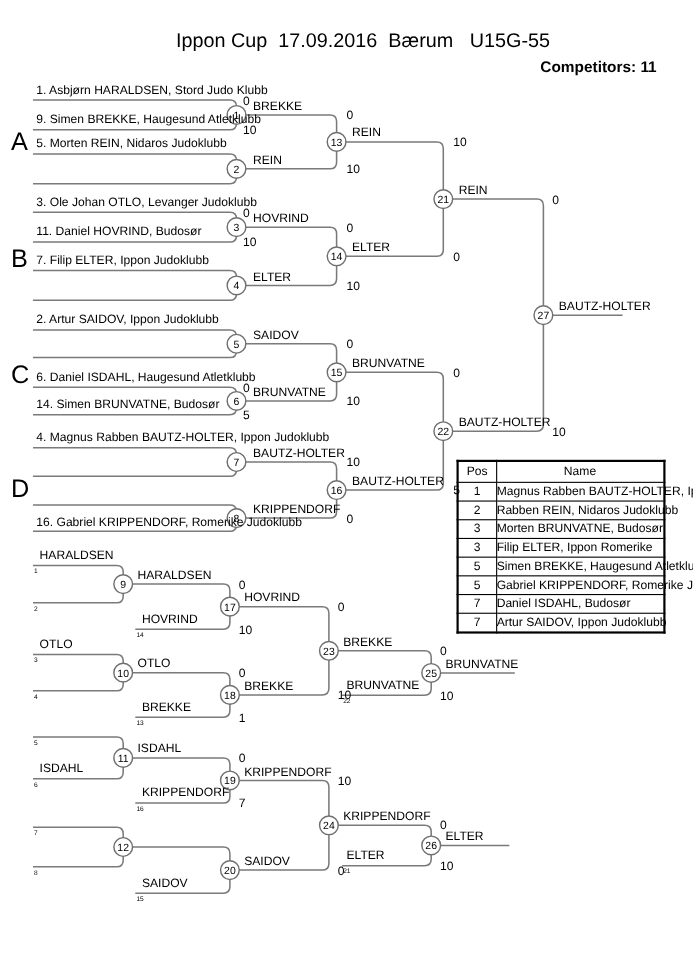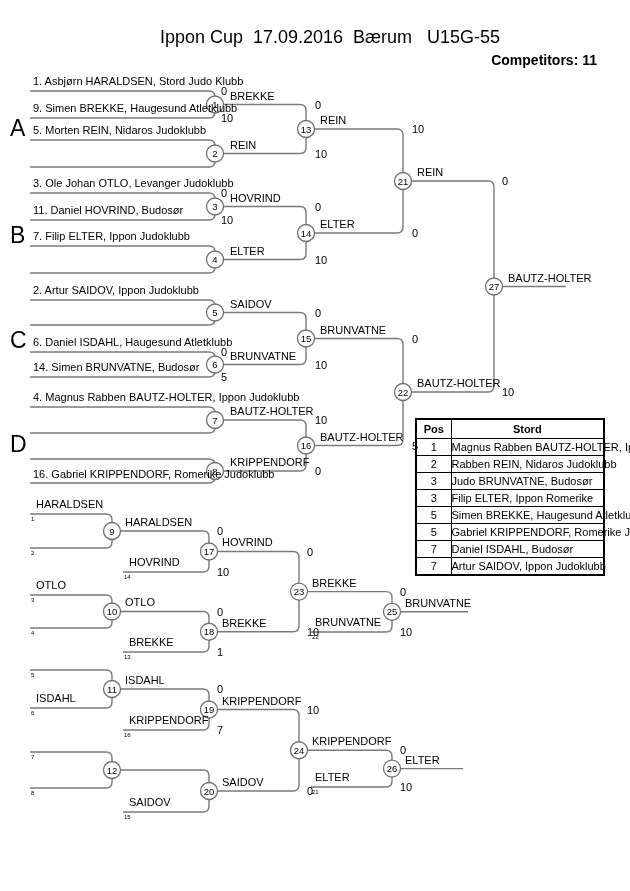--- a/index.html
+++ b/index.html
@@ -15,21 +15,21 @@
   svg text{font-family:"Liberation Sans",sans-serif;fill:#000;}
   svg .t{font-size:11px;}
   svg .mn{font-size:9.5px;text-anchor:middle;}
   svg .src{font-size:6px;}
   svg .letter{font-size:23px;}
   .results-title{position:absolute;left:415px;top:399px;width:190px;text-align:center;
                  font-size:12.5px;font-weight:bold;}
   table.results{position:absolute;left:415px;top:418px;width:190px;border-collapse:collapse;
                 table-layout:fixed;font-size:11px;border:2px solid #000;}
   table.results th,table.results td{border:1.5px solid #000;padding:0;height:16px;}
-  table.results th{font-weight:bold;height:18px;}
+  table.results th{font-weight:normal;height:18px;}
   table.results col.c-pos{width:35px;}
   td.pos{text-align:center;}
   td.name{padding-left:4px;white-space:nowrap;overflow:visible;}
 </style>
 </head>
 <body>
 
 <div class="page">
 
   <div class="title">Ippon Cup  17.09.2016  Bærum   U15G-55</div>
@@ -247,35 +247,35 @@
   </svg>
 
   <table class="results">
     <colgroup>
         <col class="c-pos">
         <col>
       </colgroup>
     <thead>
       <tr>
         <th>Pos</th>
-        <th>Stord</th>
+        <th>Name</th>
       </tr>
     </thead>
     <tbody>
       <tr>
         <td class="pos">1</td>
         <td class="name">Magnus Rabben BAUTZ-HOLTER, Ippon Judoklubb</td>
       </tr>
       <tr>
         <td class="pos">2</td>
         <td class="name">Rabben REIN, Nidaros Judoklubb</td>
       </tr>
       <tr>
         <td class="pos">3</td>
-        <td class="name">Judo BRUNVATNE, Budosør</td>
+        <td class="name">Morten BRUNVATNE, Budosør</td>
       </tr>
       <tr>
         <td class="pos">3</td>
         <td class="name">Filip ELTER, Ippon Romerike</td>
       </tr>
       <tr>
         <td class="pos">5</td>
         <td class="name">Simen BREKKE, Haugesund Atletklubb</td>
       </tr>
       <tr>

